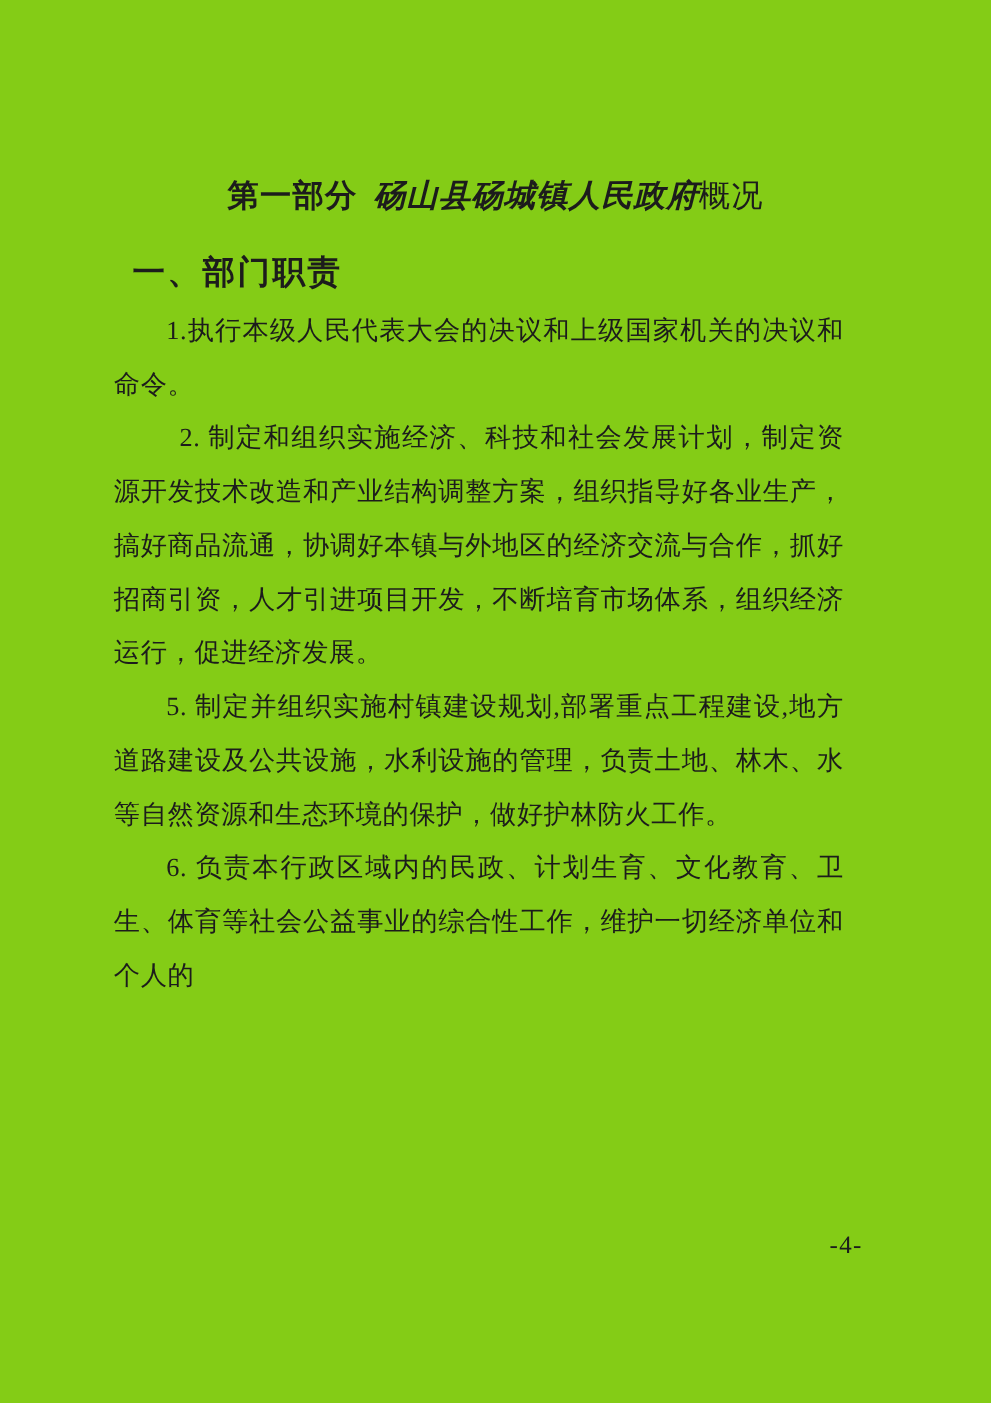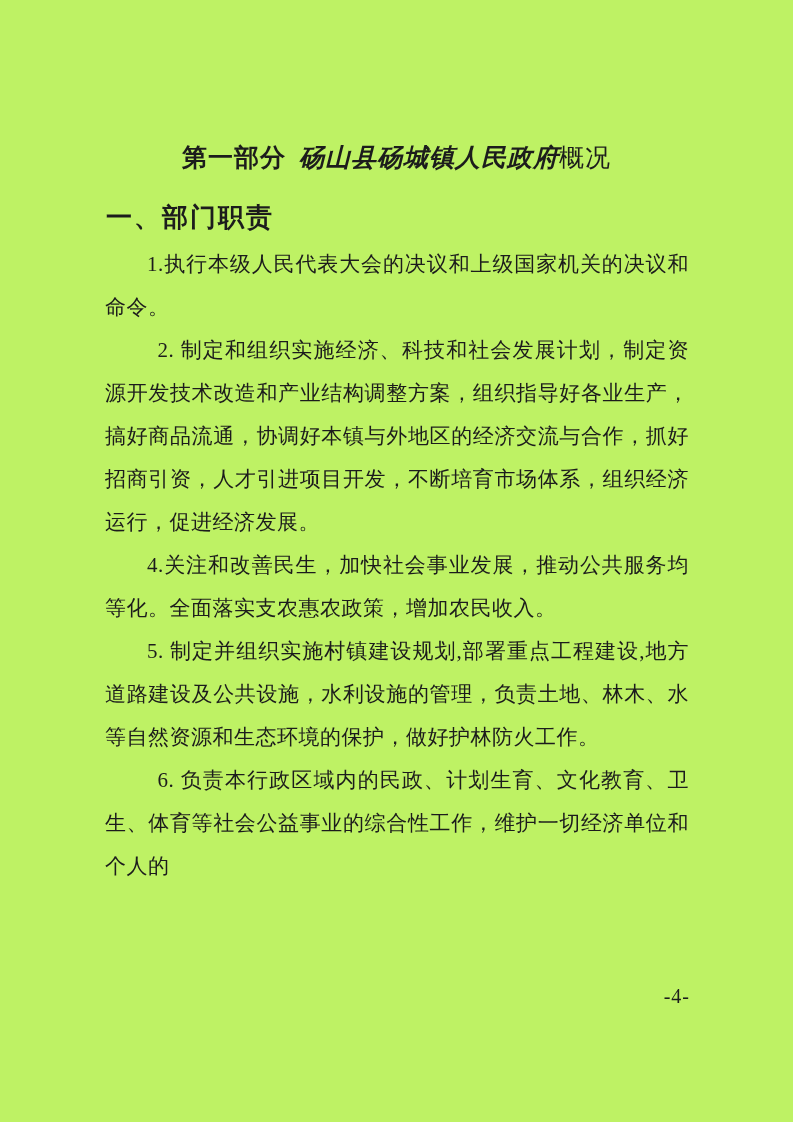--- a/index.html
+++ b/index.html
@@ -4,21 +4,21 @@
 <style>
   html, body {
     margin: 0;
     padding: 0;
     background: #ffffff;
   }
   .page {
     position: relative;
     width: 793px;
     height: 1122px;
-    background: #bef264;
+    background: #84cc16;
     color: #1c1c1c;
     overflow: hidden;
   }
   .doc-title {
     position: absolute;
     top: 140px;
     left: 0;
     width: 100%;
     margin: 0;
     text-align: center;
@@ -44,21 +44,21 @@
     margin: 1px;
     font-family: "Liberation Sans", sans-serif;
     font-size: 26px;
     line-height: 34px;
     font-weight: bold;
     letter-spacing: 2px;
   }
   .doc-body {
     position: absolute;
     top: 243px;
-    left: 105px;
+    left: 91px;
     width: 584px;
     font-family: "Liberation Serif", serif;
     font-size: 21px;
     line-height: 43px;
     text-align: justify;
     letter-spacing: 0.5px;
   }
   .doc-body p {
     margin: 0;
     padding: 0;
@@ -84,20 +84,19 @@
 
 <div class="page">
 
   <h1 class="doc-title"><span class="t1">第一部分</span><span class="t2">砀山县砀城镇人民政府</span><span class="t3">概况</span></h1>
 
   <h2 class="section-heading">一、部门职责</h2>
 
   <div class="doc-body">
     <p>1.执行本级人民代表大会的决议和上级国家机关的决议和命令。</p>
     <p>2. 制定和组织实施经济、科技和社会发展计划，制定资源开发技术改造和产业结构调整方案，组织指导好各业生产，搞好商品流通，协调好本镇与外地区的经济交流与合作，抓好招商引资，人才引进项目开发，不断培育市场体系，组织经济运行，促进经济发展。</p>
-    <p>4.关注和改善民生，加快社会事业发展，推动公共服务均等化。全面落实支农惠农政策，增加农民收入。</p>
     <p>5. 制定并组织实施村镇建设规划,部署重点工程建设,地方道路建设及公共设施，水利设施的管理，负责土地、林木、水等自然资源和生态环境的保护，做好护林防火工作。</p>
     <p>6. 负责本行政区域内的民政、计划生育、文化教育、卫生、体育等社会公益事业的综合性工作，维护一切经济单位和个人的</p>
   </div>
 
   <div class="page-number">-4-</div>
 
 </div>
 
 </body></html>

